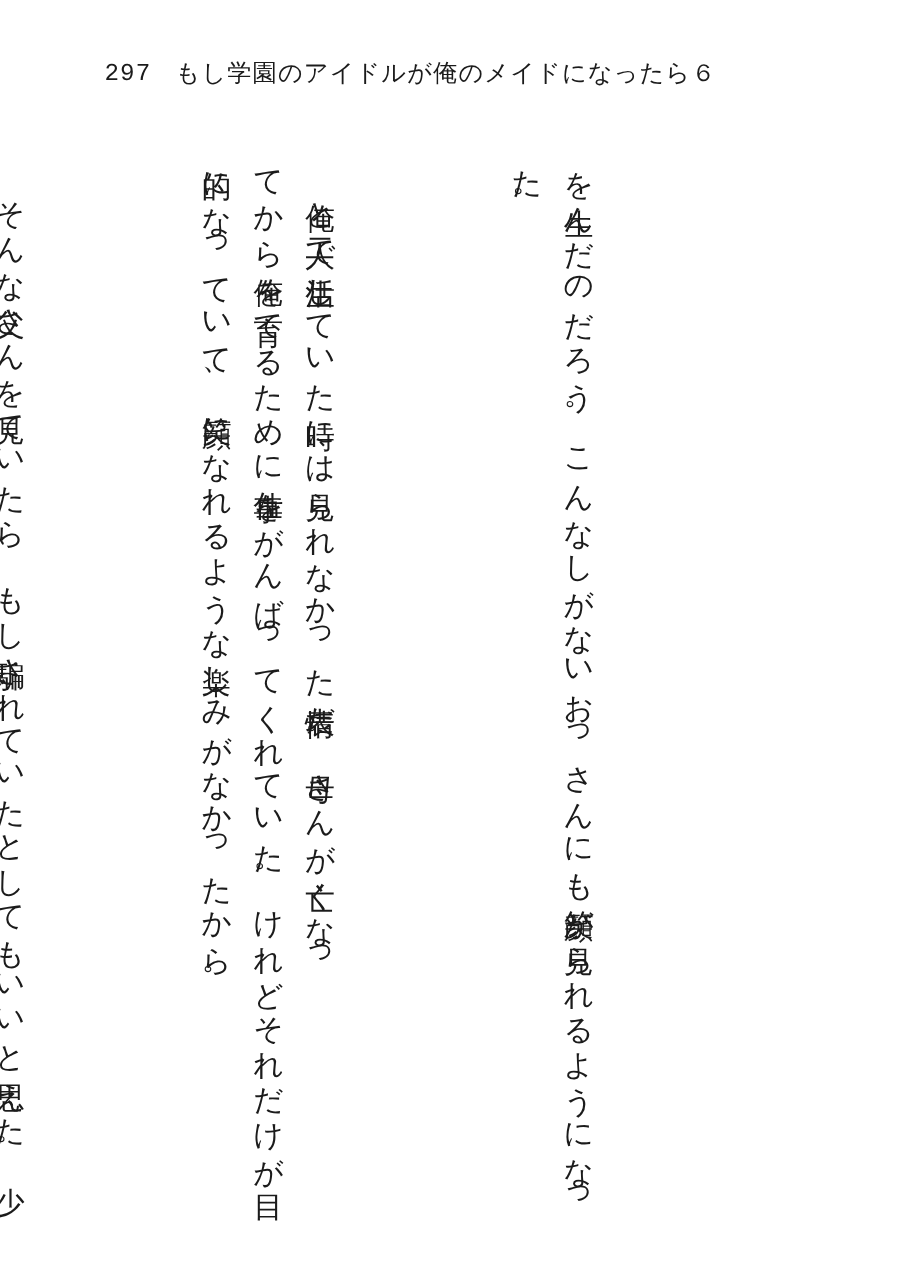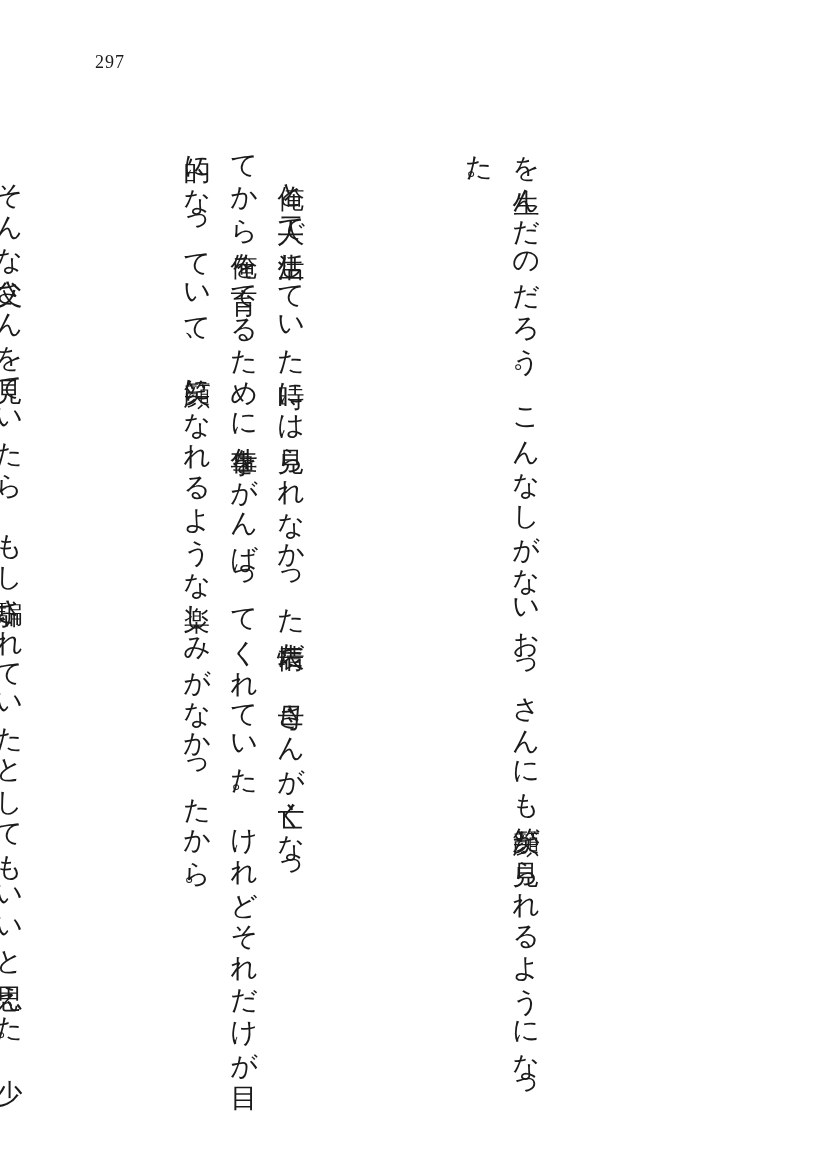--- a/index.html
+++ b/index.html
@@ -17,23 +17,24 @@
     inset: 0;
     background: #ffffff;
   }
   .running-header {
     position: absolute;
     top: 52px;
     left: 95px;
     display: flex;
     align-items: center;
     gap: 22px;
-    font-size: 18px;
+    font-size: 22px;
     letter-spacing: 1px;
     white-space: nowrap;
+    font-family: Liberation Mono, monospace;
   }
   .body-text {
     position: absolute;
     top: 136px;
     right: 90px;
     height: 992px;
     writing-mode: vertical-rl;
     text-orientation: mixed;
     font-size: 27px;
     line-height: 47px;
@@ -45,20 +46,21 @@
     padding: 0;
   }
 </style>
 </head>
 <body>
 
 <div class="page">
 
   <header class="running-header">
     <span>297</span>
+    <span>もし学園のアイドルが俺のメイドになったら６</span>
   </header>
 
   <main class="body-text">
     
   
       <p>を生んだのだろう。こんなしがないおっさんにも笑顔が見られるようになっ
 た。</p>
     
       <p>　俺と二人で生活していた時には見られなかった表情だ。母さんが亡くなっ
 てから俺を育てるために仕事をがんばってくれていた。けれどそれだけが目

